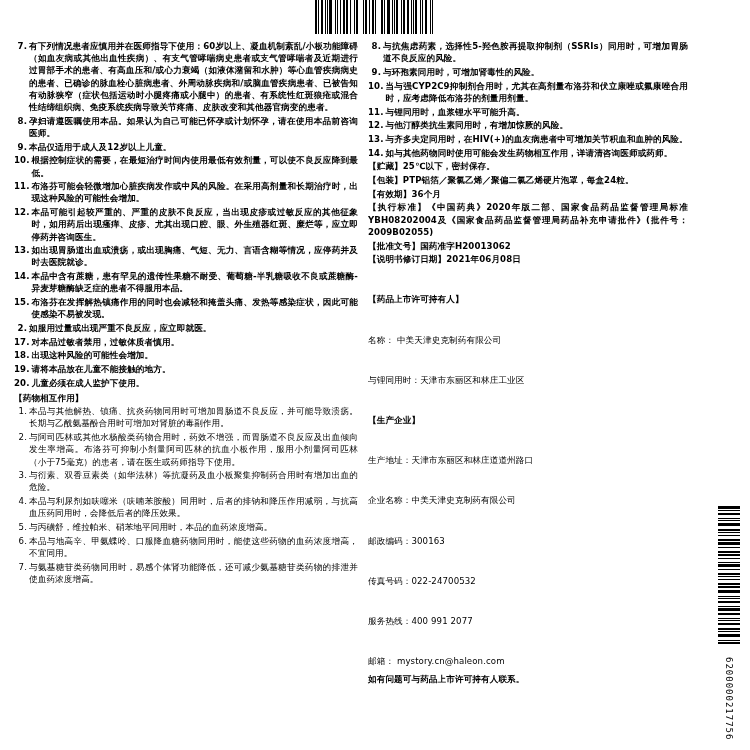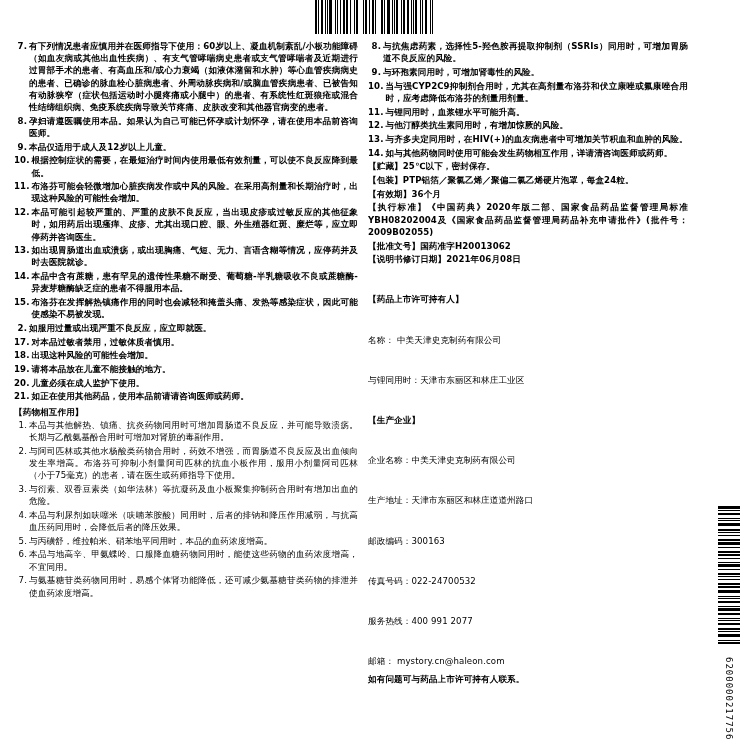--- a/index.html
+++ b/index.html
@@ -244,24 +244,20 @@
           <span class="txt">出现这种风险的可能性会增加。</span>
         </div>
         <div class="item">
           <span class="num">19.</span>
           <span class="txt">请将本品放在儿童不能接触的地方。</span>
         </div>
         <div class="item">
           <span class="num">20.</span>
           <span class="txt">儿童必须在成人监护下使用。</span>
         </div>
-        <div class="item">
-          <span class="num">21.</span>
-          <span class="txt">如正在使用其他药品，使用本品前请请咨询医师或药师。</span>
-        </div>
       </div>
 
       <div class="head">【药物相互作用】</div>
 
       <div>
         <div class="sub">
           <span class="num">1.</span>
           <span class="txt">本品与其他解热、镇痛、抗炎药物同用时可增加胃肠道不良反应，并可能导致溃疡。长期与乙酰氨基酚合用时可增加对肾脏的毒副作用。</span>
         </div>
         <div class="sub">
@@ -348,22 +344,22 @@
 
       <div class="kv">
         <span>【说明书修订日期】</span><span>2021年06月08日</span>
       </div>
 
       <div class="kv tight">【药品上市许可持有人】</div>
       <div class="plain tight">名称：  中美天津史克制药有限公司</div>
       <div class="plain tight">与锂同用时：天津市东丽区和林庄工业区</div>
 
       <div class="kv tight">【生产企业】</div>
+      <div class="plain tight">生产地址：天津市东丽区和林庄道道州路口</div>
       <div class="plain tight">企业名称：中美天津史克制药有限公司</div>
-      <div class="plain tight">生产地址：天津市东丽区和林庄道道州路口</div>
       <div class="plain tight">邮政编码：300163</div>
       <div class="plain tight">传真号码：022-24700532</div>
       <div class="plain tight">服务热线：400 991 2077</div>
       <div class="plain tight">邮箱：  mystory.cn@haleon.com</div>
 
       <div class="footnote">如有问题可与药品上市许可持有人联系。</div>
 
     </div>
   </div>
 

